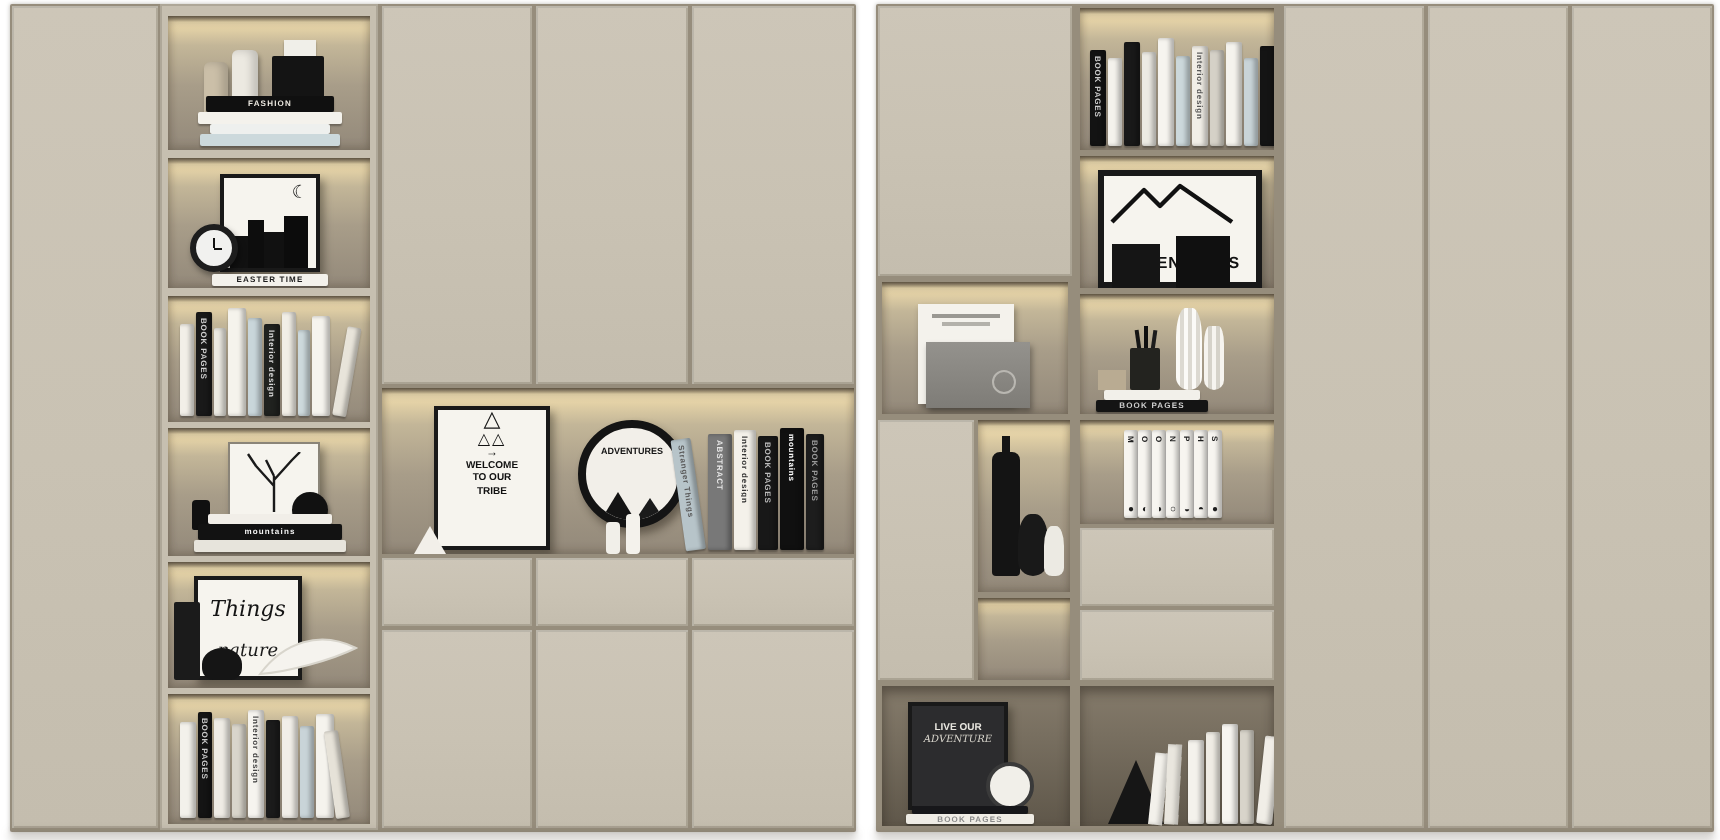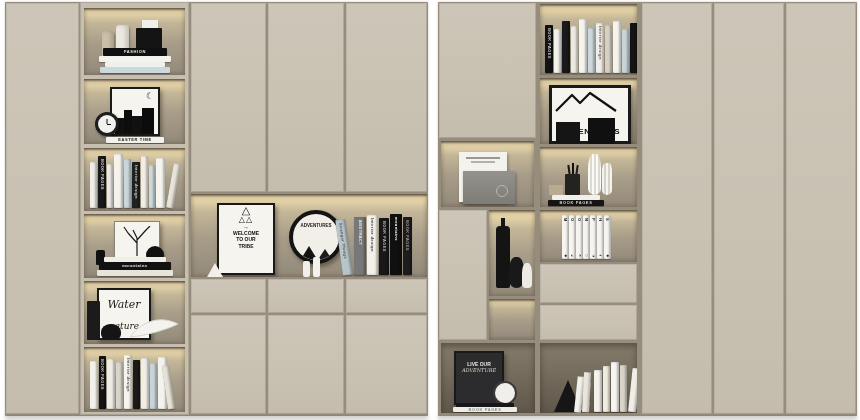--- a/index.html
+++ b/index.html
@@ -108,21 +108,21 @@
         <div style="position:absolute;left:62px;top:32px;width:18px;height:18px;background:#111;border-radius:50%;box-shadow:1px 2px 2px rgba(0,0,0,.35);"></div>
         <div class="stack" style="left:8px;bottom:2px;width:86px;">
             <div class="flatbook" style="width: 62px; height: 5px; background: rgb(241, 238, 232); color: rgb(136, 136, 136);"></div>
             <div class="flatbook" style="width: 72px; height: 8px; background: rgb(18, 18, 18); color: rgb(245, 245, 245);">mountains</div>
             <div class="flatbook" style="width: 76px; height: 6px; background: rgb(231, 228, 220); color: rgb(136, 136, 136);"></div>
           </div>
       </div>
 
       <div class="niche" style="left:4px;top:279px;width:101px;height:63px;">
         <div class="frame" style="left:13px;top:7px;width:50px;height:48px;">
-          <div class="artline script" style="position:absolute;left:0;top:8px;width:100%;font-size:11px;color:#141414;">Water</div>
+          <div class="artline script" style="position:absolute;left:0;top:8px;width:100%;font-size:11px;color:#141414;">Things</div>
           <div class="artline script" style="position:absolute;left:0;bottom:6px;width:100%;font-size:9px;color:#1a1a1a;">nature</div>
         </div>
         <div style="position:absolute;left:3px;top:20px;width:13px;height:39px;background:#1b1b1b;border-radius:1px;"></div>
         <div style="position:absolute;left:17px;top:43px;width:20px;height:16px;background:#151515;border-radius:50% 50% 6px 6px;"></div>
         <svg width="52" height="24" style="position:absolute;left:44px;top:34px;">
           <path d="M2 22 C14 6 32 0 50 9 C38 15 16 21 2 22 Z" fill="#f5f3ee" stroke="#d8d5cc" stroke-width="1"></path>
         </svg>
       </div>
 
       <div class="niche" style="left:4px;top:345px;width:101px;height:65px;">

